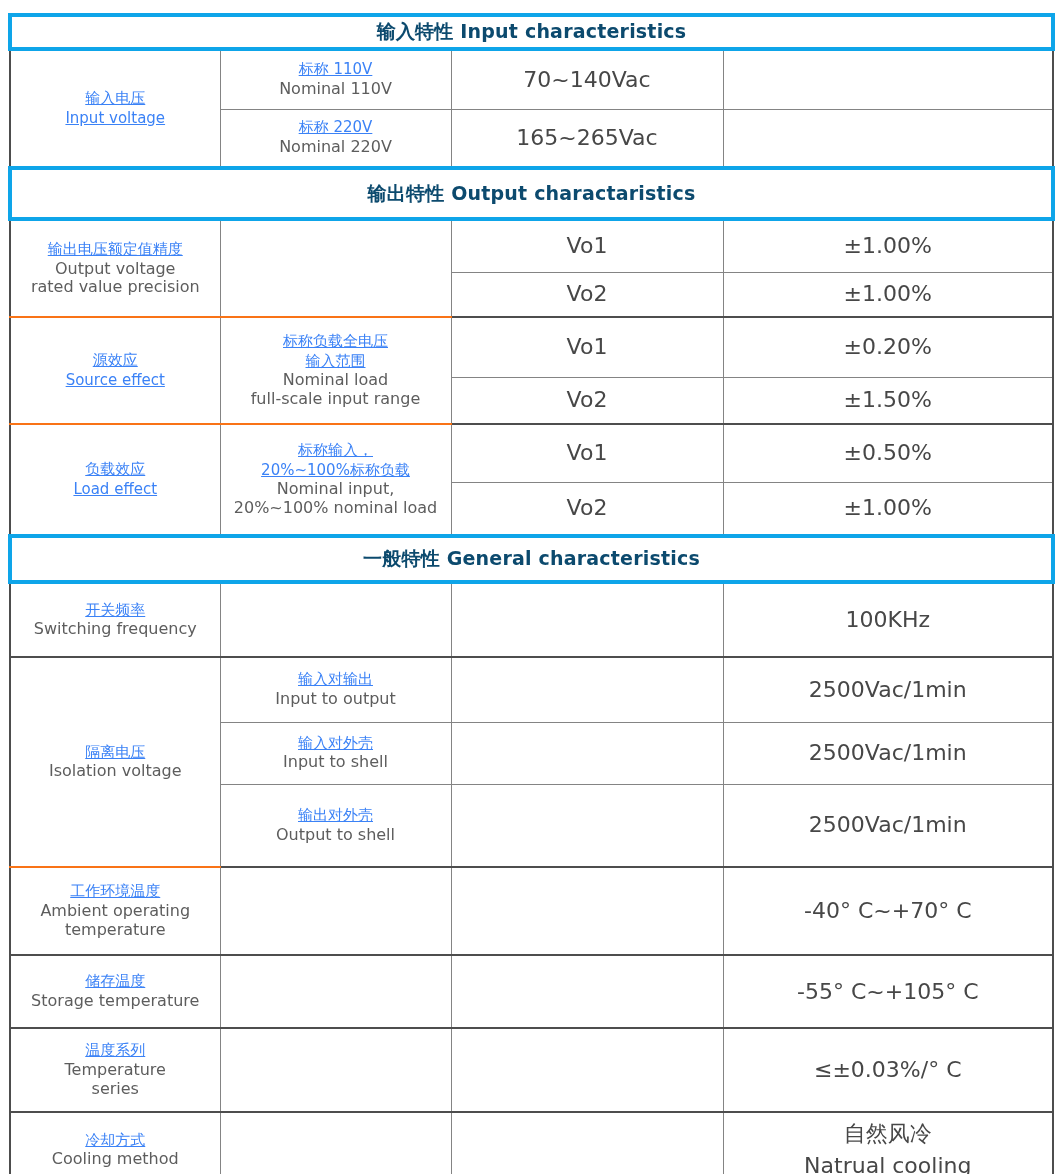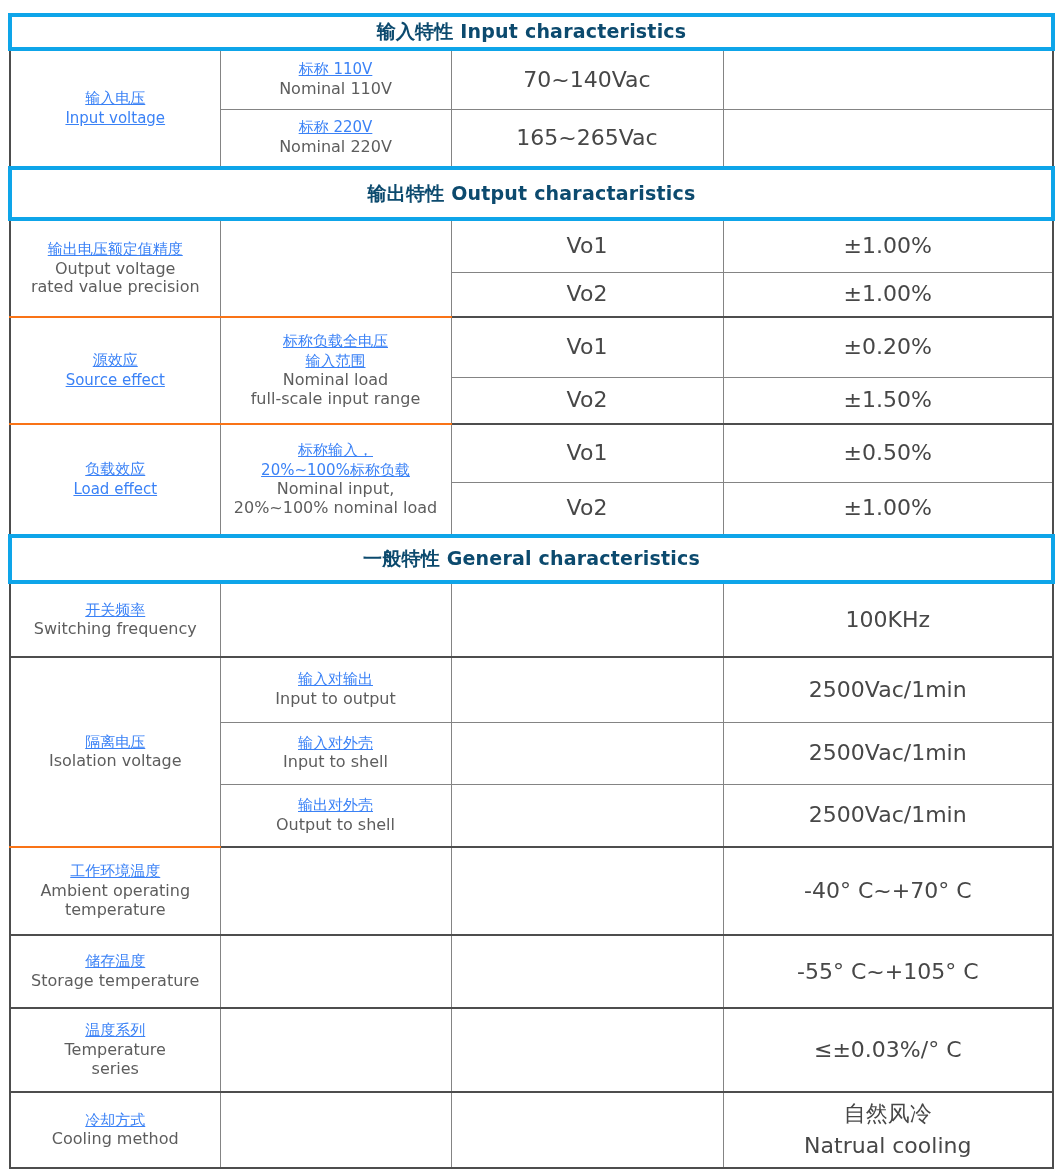--- a/index.html
+++ b/index.html
@@ -11,21 +11,21 @@
   tr.sec td{border:4px solid #0ea5e9;font-weight:700;font-size:19px;color:#0c4a6e;letter-spacing:0.2px;}
   tr.strong td{border-bottom:2px solid #4d4d4d;}
   td.gb{border-bottom:2px solid #f97316;}
   .zh{font-size:15px;color:#3b82f6;line-height:1.32;text-decoration:underline;}
   .en{font-size:16px;color:#5d5d5d;line-height:1.18;}
   .val{font-size:22px;color:#474747;line-height:1.45;}
   
   tr.h34{height:34px;} tr.h39{height:51px;} tr.h46{height:46px;}
   tr.h60{height:60px;} tr.h59{height:59px;} tr.h53{height:53px;} tr.h45{height:45px;}
   tr.h47{height:47px;} tr.h58{height:58px;} tr.h54{height:54px;} tr.h75{height:75px;}
-  tr.h65{height:65px;} tr.h62{height:62px;} tr.h71{height:63px;} tr.h88{height:88px;margin-top:36px;}
+  tr.h65{height:65px;} tr.h62{height:62px;} tr.h71{height:83px;} tr.h88{height:88px;margin-top:36px;}
   tr.h73{height:73px;} tr.h84{height:84px;} tr.h76{height:76px;}
 </style>
 </head>
 <body>
 
 <div class="wrap">
   <table class="spec">
     <colgroup>
         <col class="c1">
         <col class="c2">

